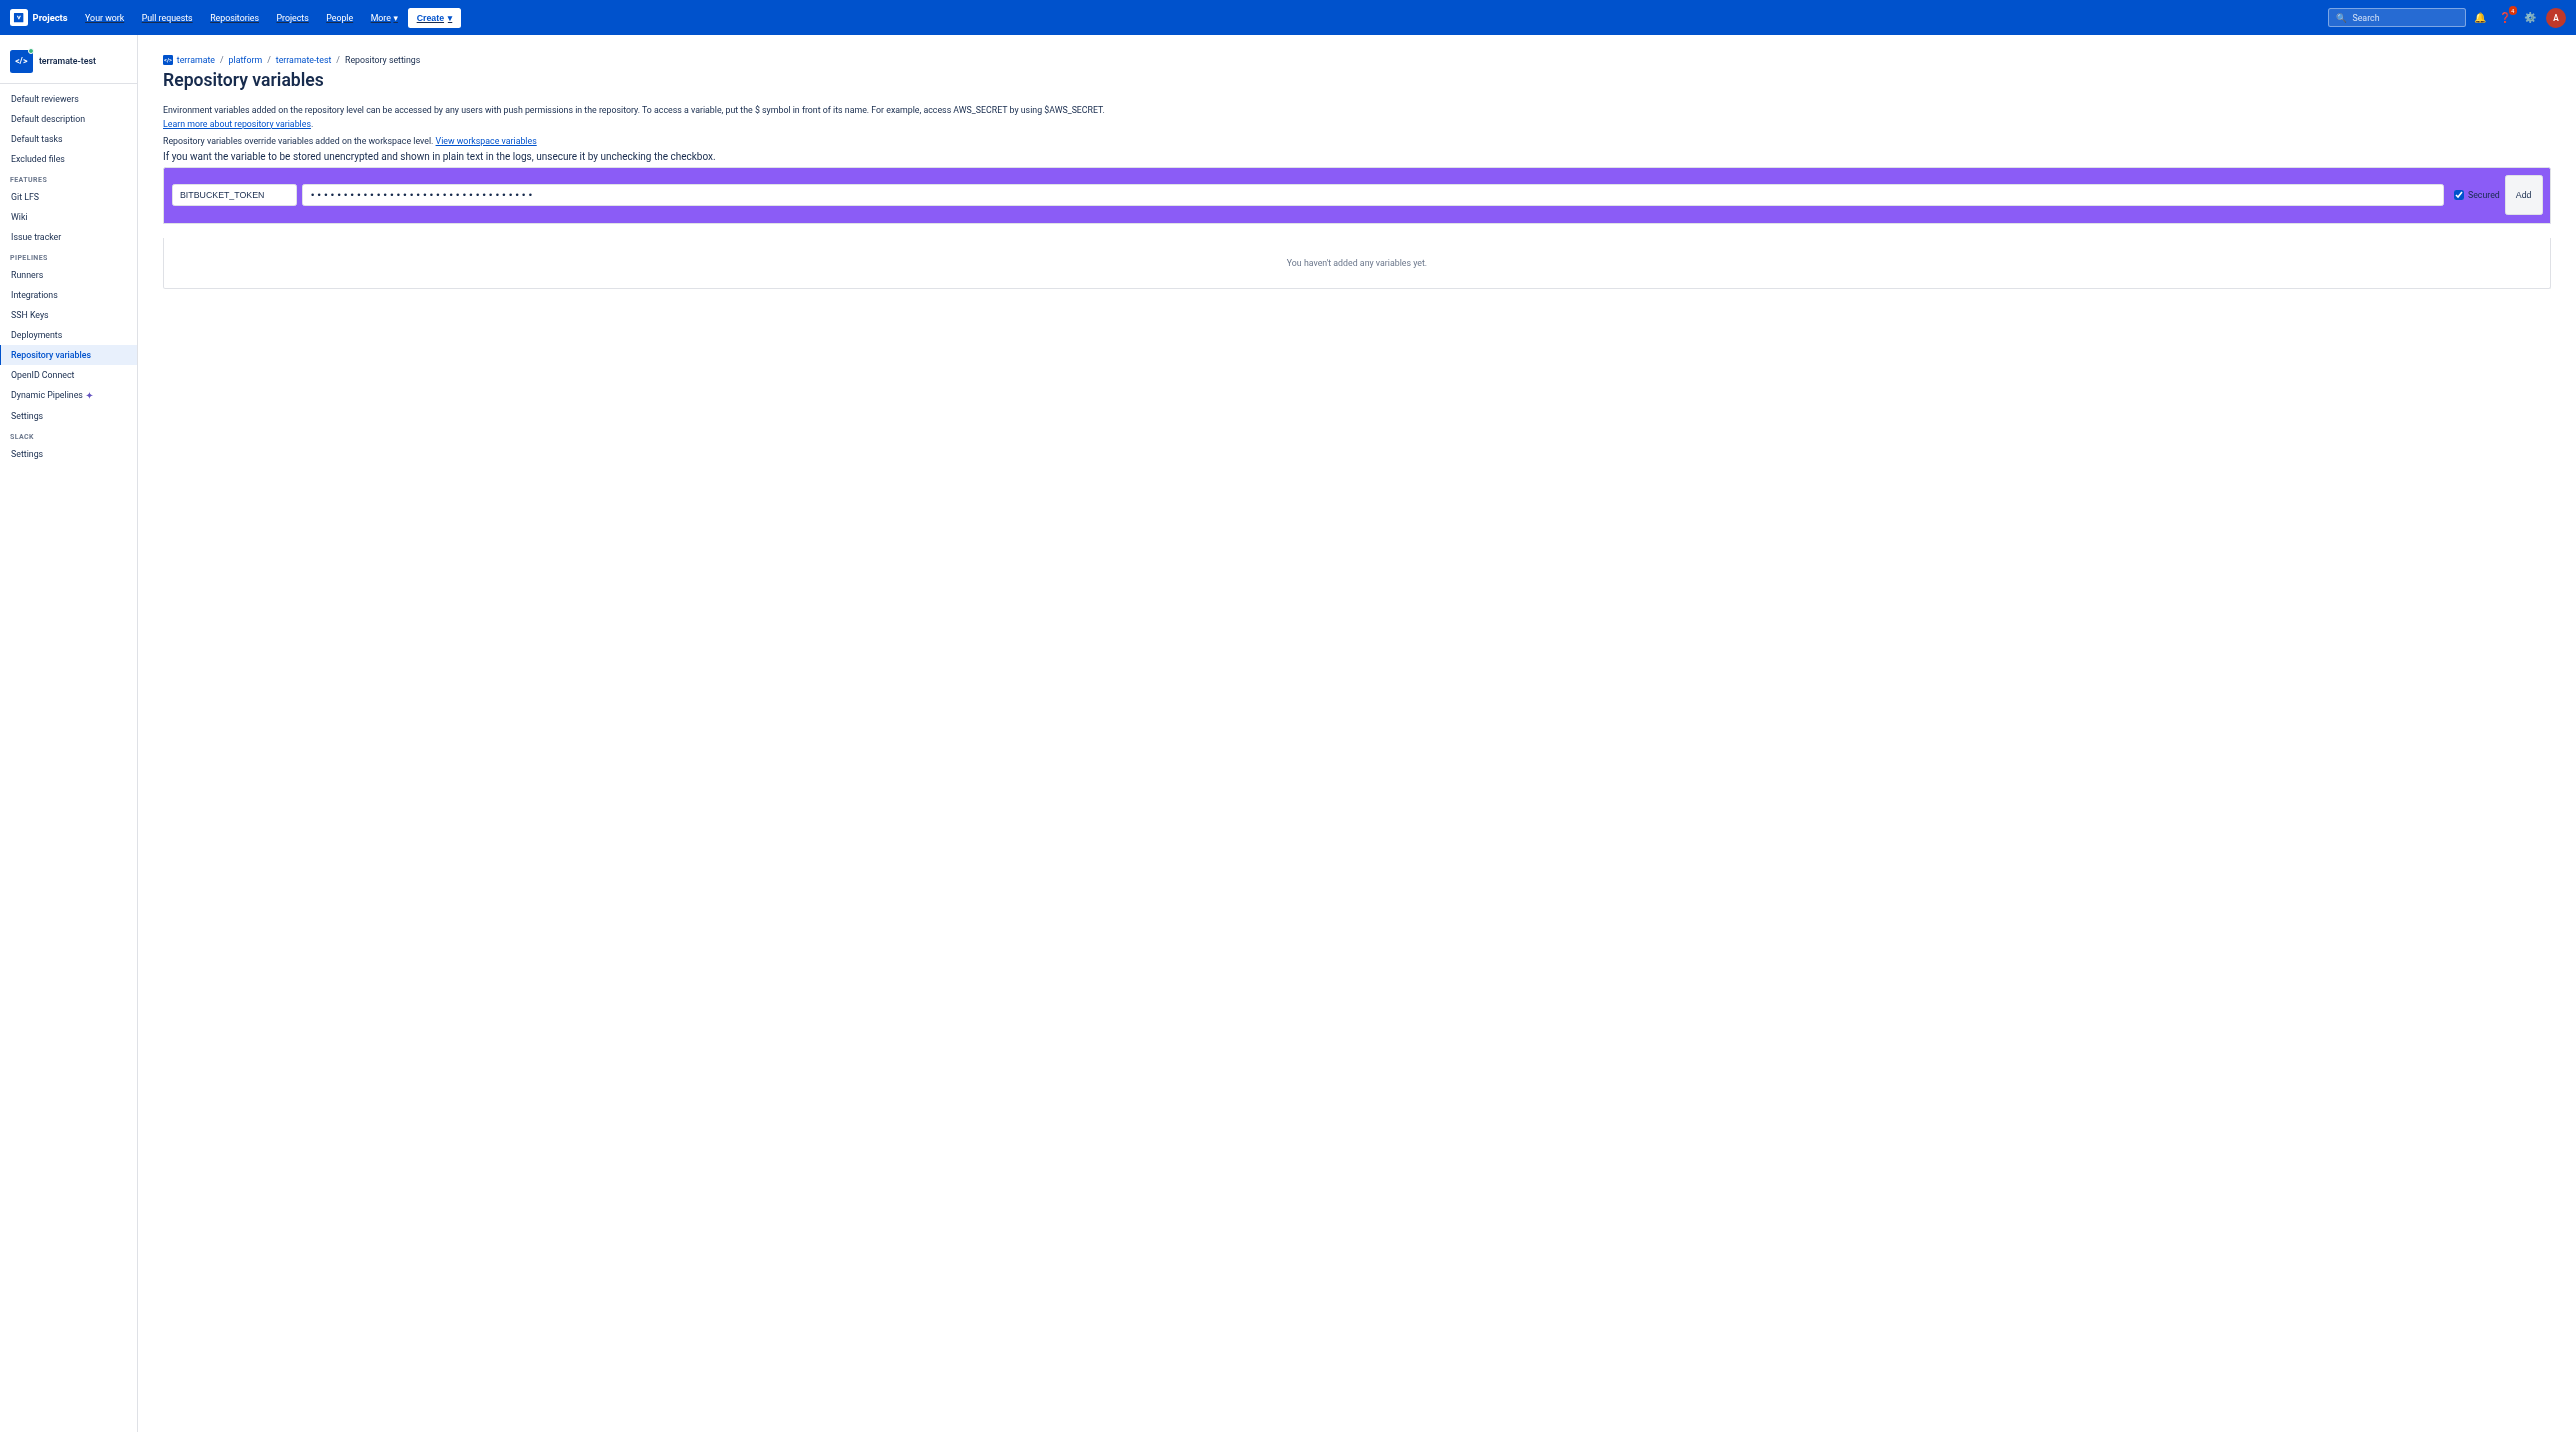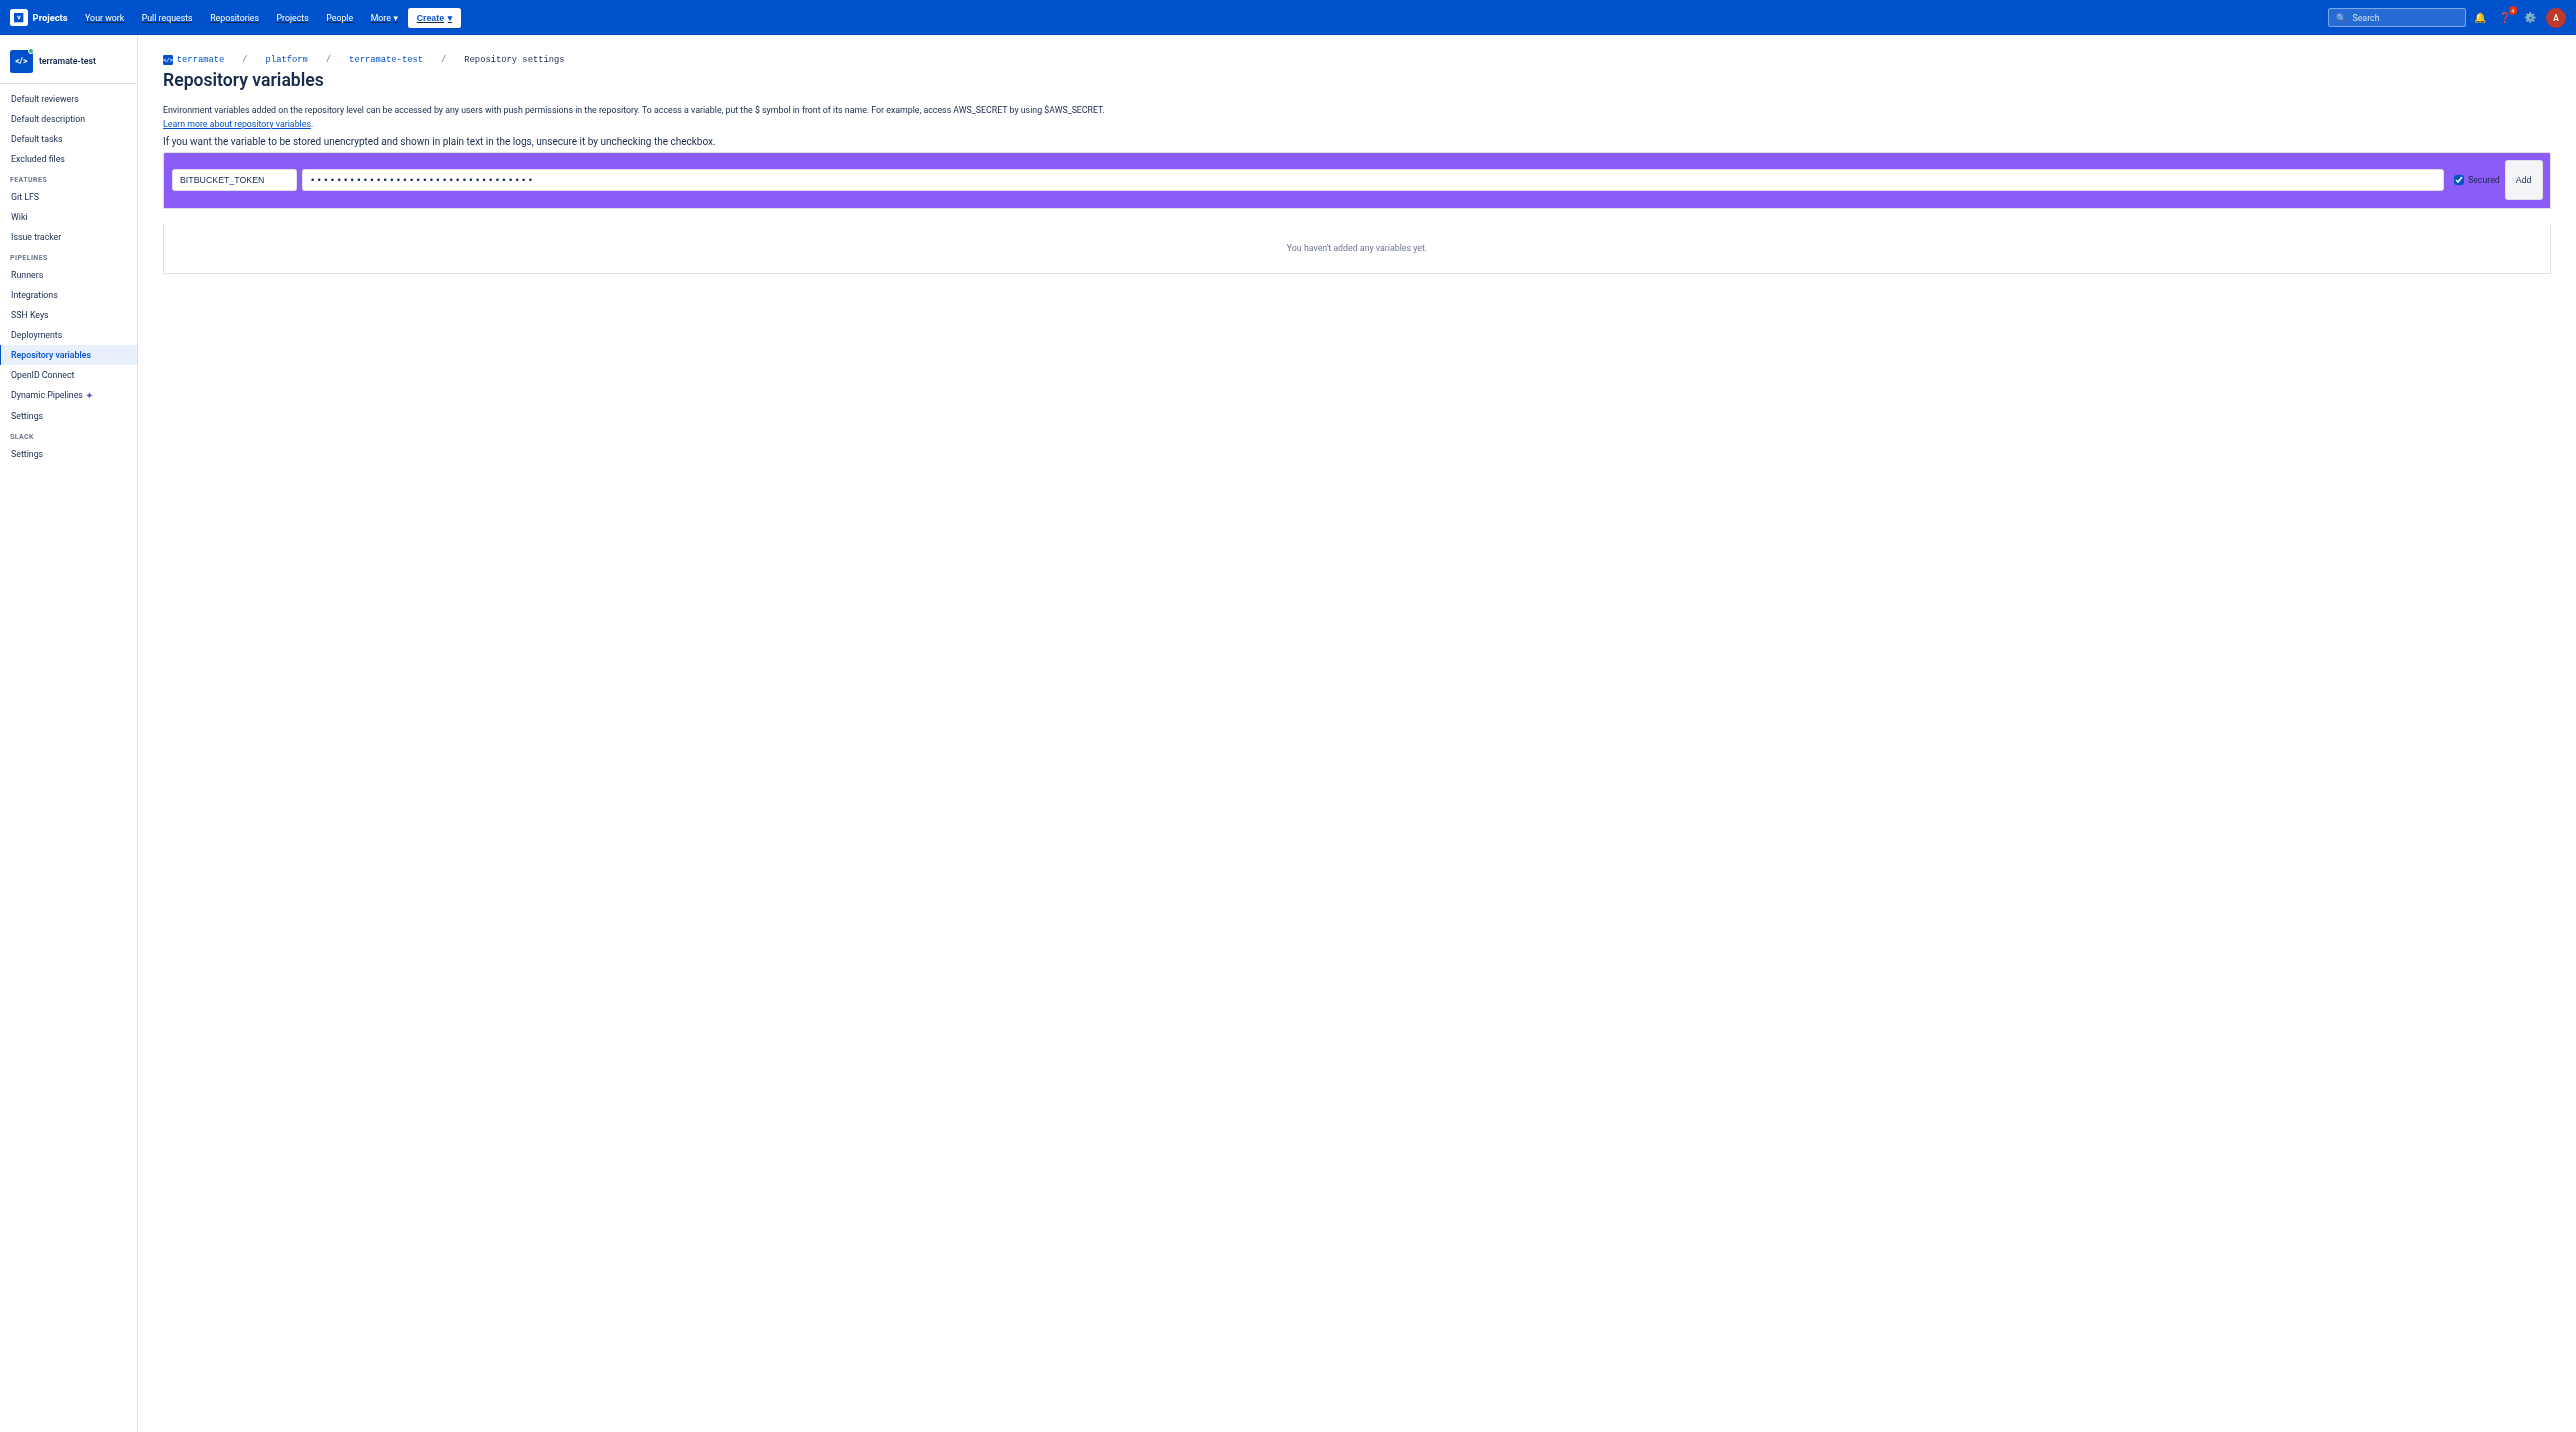--- a/index.html
+++ b/index.html
@@ -62,21 +62,21 @@
       font-size: 8.8px; cursor: pointer; text-decoration: none;
       border-left: 1.9px solid transparent;
     }
     .sidebar-item.active { background: #e8f0fc; border-left: 1.9px solid #0052cc; color: #0052cc; font-weight: 500; }
     .new-icon { color: #6554c0; font-size: 10px; margin-left: 2.5px; }
 
     
     .main { margin-left: 138px; flex: 1; padding: 20px 25px; }
 
     
-    .breadcrumb { display: flex; align-items: flex-start; gap: 18px; margin-bottom: 5px; font-size: 8.8px; color: #0052cc; font-family: Liberation Mono, monospace; }
+    .breadcrumb { display: flex; align-items: flex-start; gap: 5px; margin-bottom: 5px; font-size: 8.8px; color: #0052cc; }
     .breadcrumb a { color: #0052cc; text-decoration: none; display: flex; align-items: center; gap: 3.8px; }
     .breadcrumb .sep { color: #6b778c; }
     .breadcrumb .current { color: #172b4d; }
     .repo-logo-small { width: 10px; height: 10px; background: #0052cc; border-radius: 1.3px; display: inline-flex; align-items: center; justify-content: center; color: #fff; font-size: 5.6px; font-weight: 700; }
 
     
     .page-title { font-size: 17.6px; font-weight: 600; color: #172b4d; margin-bottom: 12.5px; }
 
     
     .description { font-size: 8.8px; color: #172b4d; line-height: 1.6; margin-bottom: 5px; }
@@ -237,20 +237,24 @@
       <span class="current">Repository settings</span>
     </div>
 
     <h1 class="page-title">Repository variables</h1>
 
     <p class="description">
       <span>Environment variables added on the repository level can be accessed by any users with push permissions in the repository. To access a variable, put the $ symbol in front of its name. For example, access AWS_SECRET by using $AWS_SECRET.</span>
       <br>
       <a href="#">Learn more about repository variables</a><span>.</span>
     </p>
+    <p class="description-override">
+      <span>Repository variables override variables added on the workspace level.</span>
+      <a href="#">View workspace variables</a>
+    </p>
     <p class="description-unsecured">If you want the variable to be stored unencrypted and shown in plain text in the logs, unsecure it by unchecking the checkbox.</p>
 
     <div class="var-form">
       <input class="var-input var-name-input" type="text" value="BITBUCKET_TOKEN" style="">
       <input class="var-input var-value-input" type="password" value="••••••••••••••••••••••••••••••••••" style="flex: 1 1 0%;">
       <div class="secured-group">
         <input type="checkbox" id="secured-cb" checked="" style="">
         <label for="secured-cb">Secured</label>
       </div>
       <button class="add-btn">Add</button>

